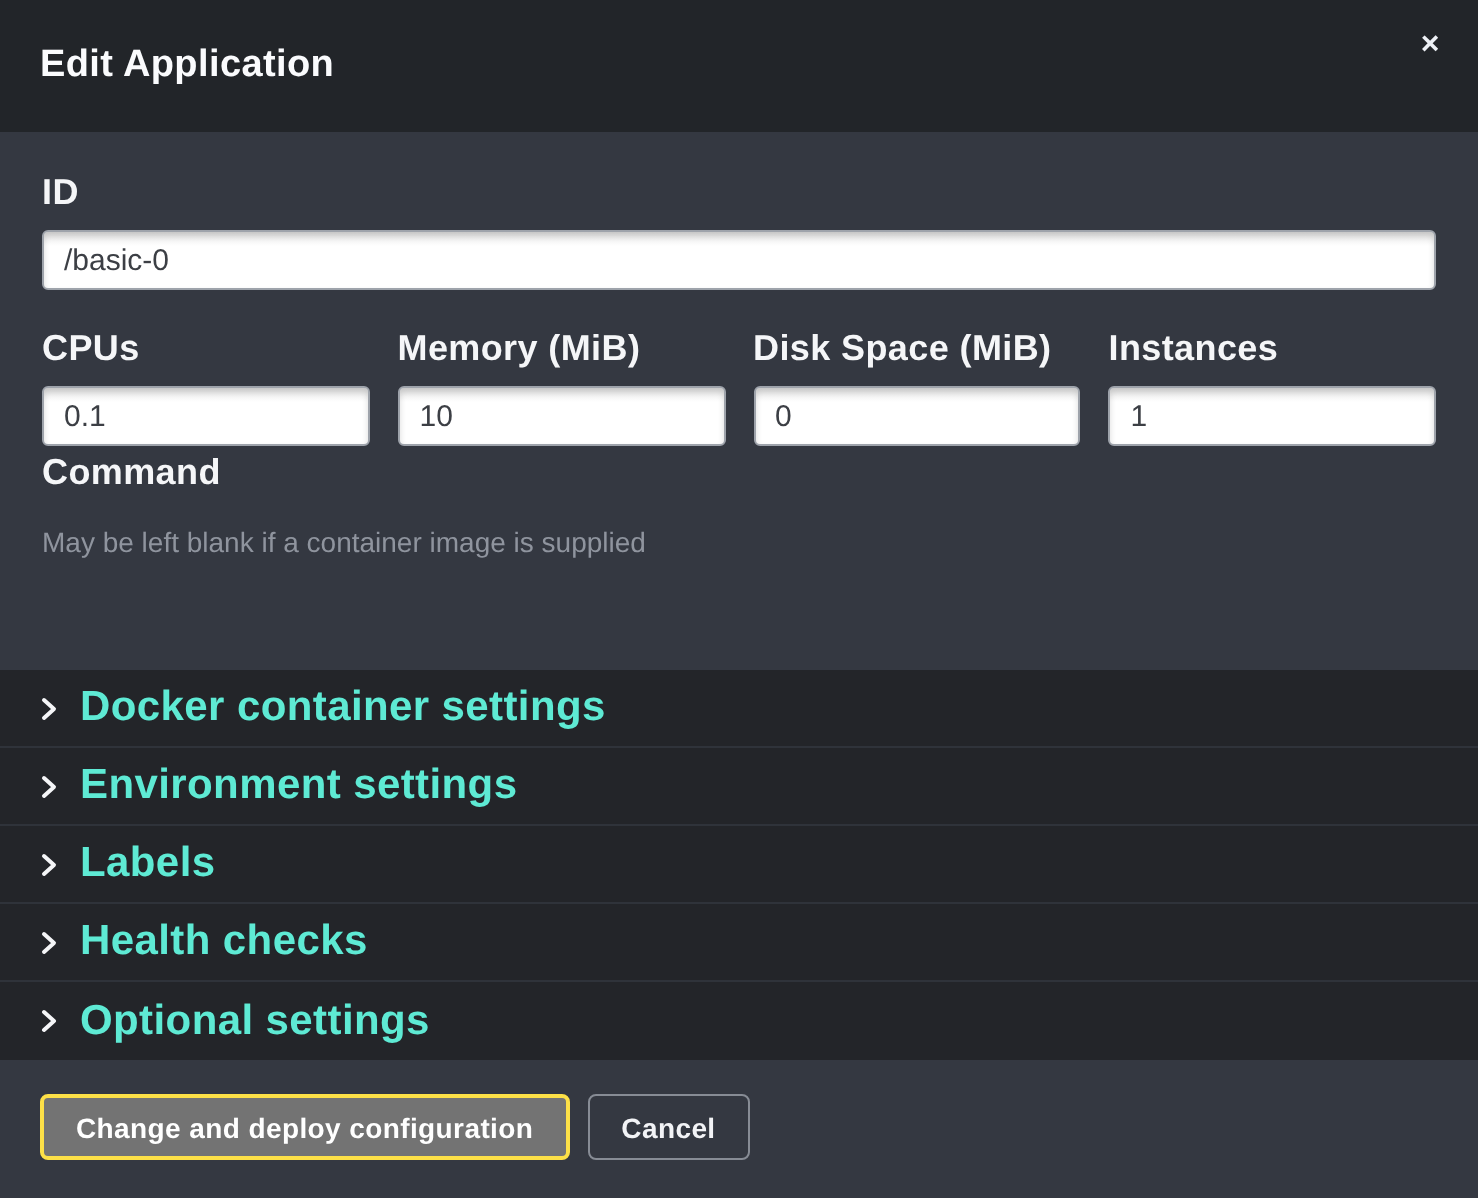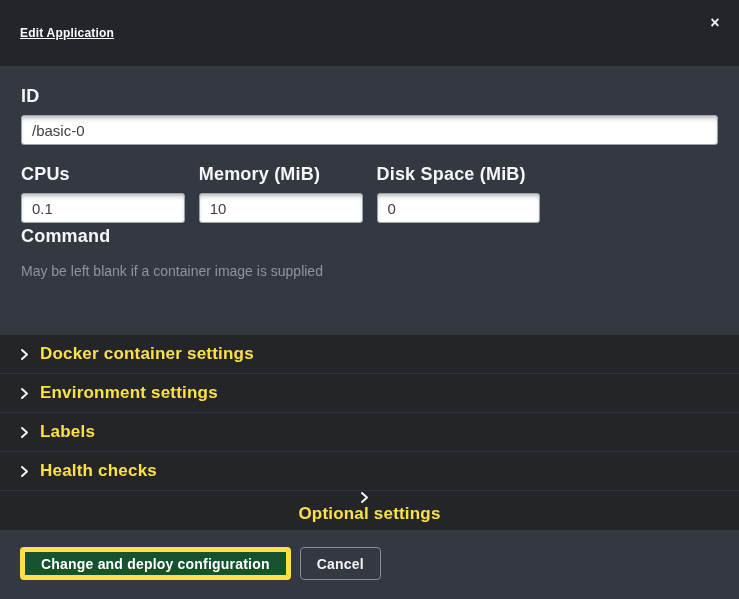--- a/index.html
+++ b/index.html
@@ -16,23 +16,22 @@
   }
   
   .modal-header {
     position: relative;
     height: 66px; flex: 0 0 66px;
     background: #222529;
     display: flex; align-items: center;
     padding: 0 20px;
   }
   .modal-title {
-    color: #fafbfd; font-size: 12px; font-weight: 700;
-    letter-spacing: 0.2px;
-    text-decoration: underline;
+    color: #fafbfd; font-size: 19px; font-weight: 700;
+    letter-spacing: 0.2px;
   }
   .close-btn {
     position: absolute; top: 14px; right: 15px;
     width: 18px; height: 18px;
     color: #eef1f6; font-size: 16px; font-weight: 700;
     line-height: 18px; text-align: center;
     cursor: pointer;
   }
   
   .modal-body {
@@ -88,45 +87,45 @@
   }
   
   .sections { flex: 0 0 195px; background: #232529; }
   .section-row {
     height: 39px;
     display: flex; align-items: center;
     padding: 0 20px;
     border-bottom: 1px solid #2f333a;
     cursor: pointer;
   }
-  .section-row:last-child { border-bottom: none; flex-direction: column; }
+  .section-row:last-child { border-bottom: none; }
   .chevron { margin-right: 11px; display: inline-flex; }
   .section-label {
-    color: #fde047; font-size: 17px; font-weight: 700;
+    color: #5eead4; font-size: 21px; font-weight: 700;
     letter-spacing: 0.2px;
   }
   
   .modal-footer {
     flex: 1 1 auto;
     background: #343841;
     padding: 17px 20px;
     display: flex; align-items: flex-start;
   }
   .btn {
     height: 33px;
     padding: 0 16px;
     border-radius: 4px;
     font-family: "Liberation Sans", sans-serif;
     font-size: 14px; font-weight: 700;
     letter-spacing: 0.2px;
     cursor: pointer;
   }
   .btn-primary {
-    background: #14532d;
-    border: 5px solid #fde047;
+    background: #737373;
+    border: 2px solid #fde047;
     color: #ffffff;
   }
   .btn-cancel {
     background: transparent;
     border: 1px solid #878c95;
     color: #f2f3f6;
     margin-left: 9px;
   }
 </style>
 </head>
@@ -152,20 +151,24 @@
         <input class="text-input" type="text" value="0.1" style="">
       </div>
       <div>
         <label class="field-label">Memory (MiB)</label>
         <input class="text-input" type="text" value="10" style="">
       </div>
       <div>
         <label class="field-label">Disk Space (MiB)</label>
         <input class="text-input" type="text" value="0" style="">
       </div>
+      <div>
+        <label class="field-label">Instances</label>
+        <input class="text-input" type="text" value="1" style="">
+      </div>
     </div>
 
     <div class="command-group">
       <label class="field-label">Command</label>
       <div class="help-text">May be left blank if a container image is supplied</div>
     </div>
 
   </div>
 
   <div class="sections">

